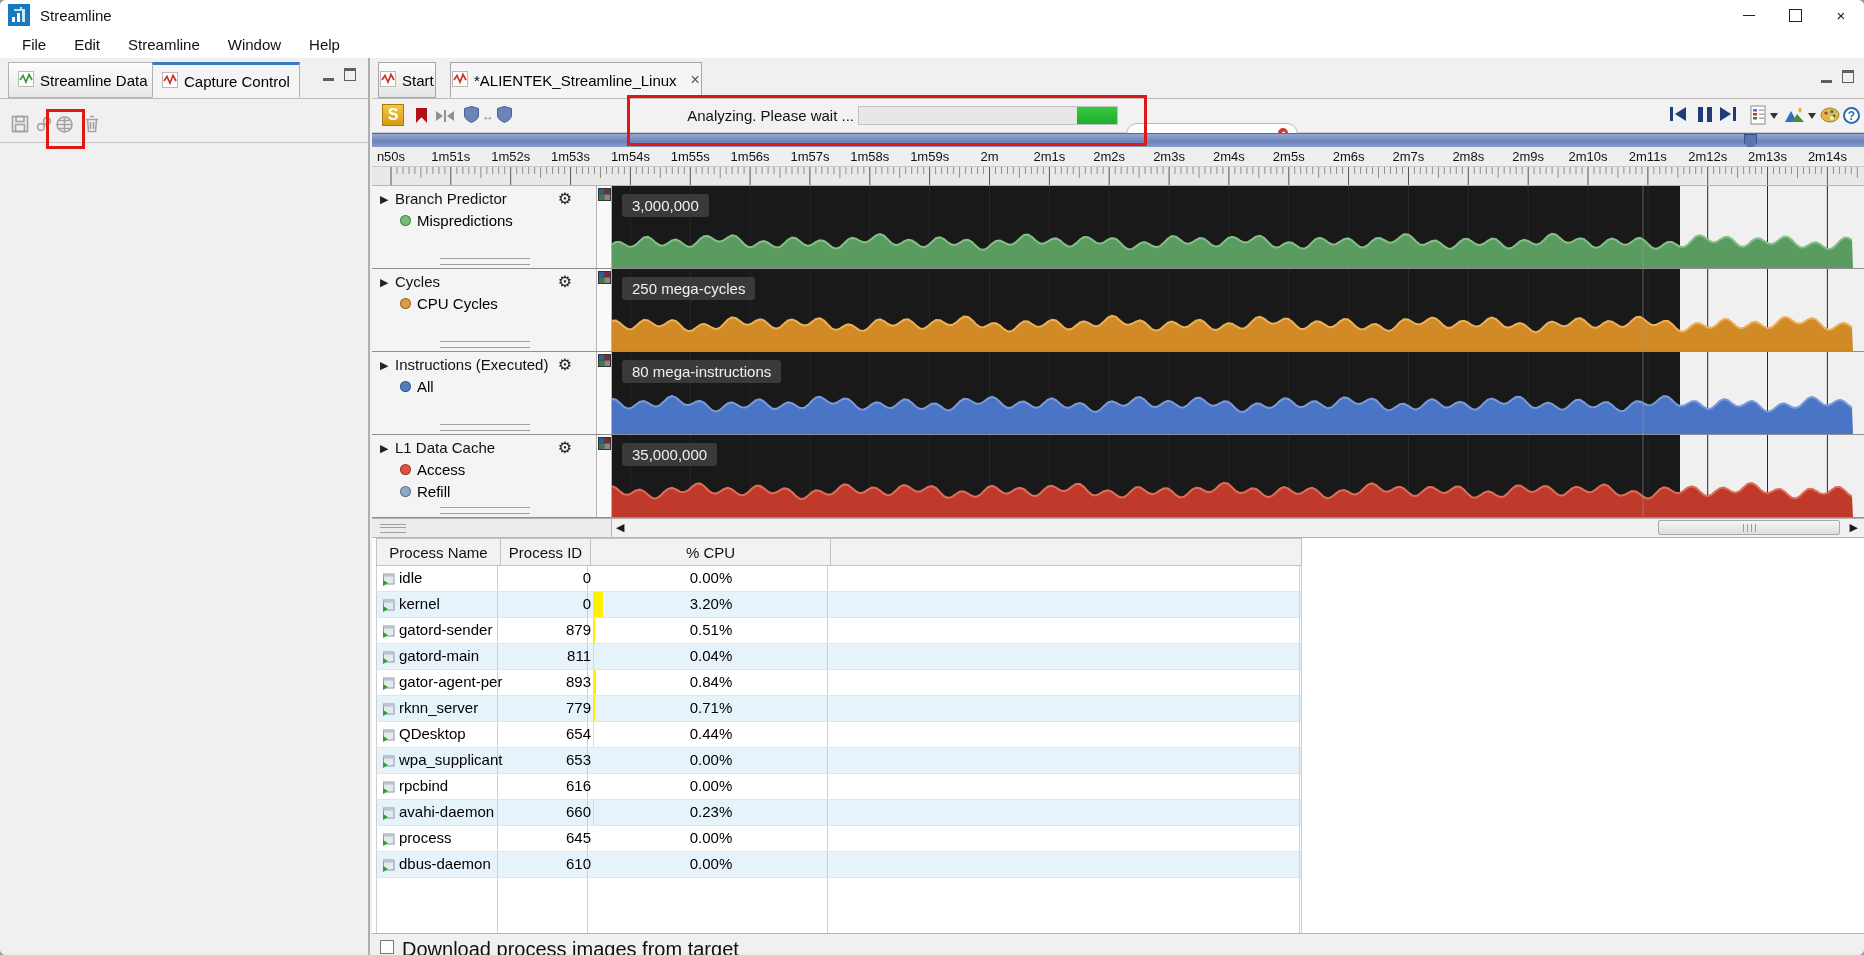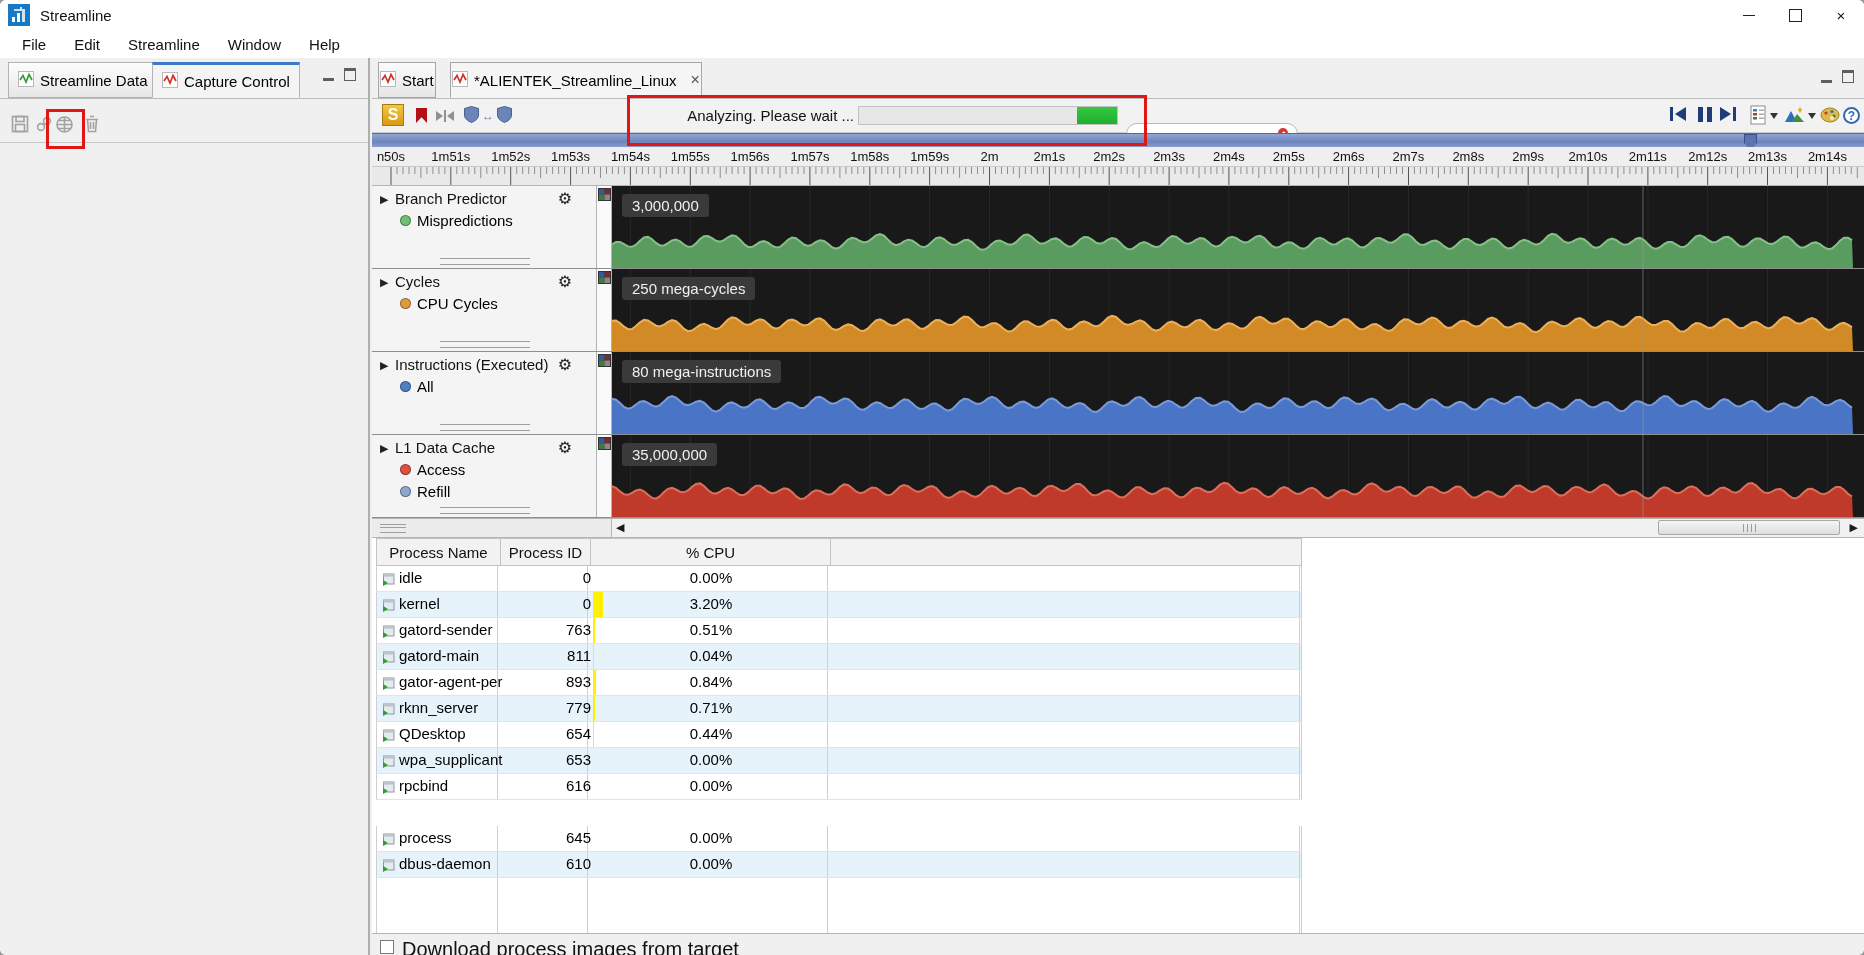--- a/index.html
+++ b/index.html
@@ -83,21 +83,21 @@
   .charts{left:372px;top:186px;width:1492px;height:332px;}
   .chart-row{position:relative;width:100%;height:82px;border-bottom:1px solid #8f8f8f;box-sizing:content-box;}
   .chart-label-cell{position:absolute;left:0;top:0;width:225px;height:82px;background:#f4f4f4;border-right:1px solid #b3b3b3;box-sizing:border-box;}
   .expand-arrow{position:absolute;left:8px;top:7px;font-size:11px;color:#222;}
   .chart-title{position:absolute;left:23px;top:4px;font-size:15px;color:#111;white-space:nowrap;}
   .gear{position:absolute;right:24px;top:3px;font-size:16px;color:#222;}
   .series-row{position:absolute;left:28px;display:flex;align-items:center;gap:6px;}
   .series-dot{width:11px;height:11px;border-radius:50%;box-sizing:border-box;border:1px solid rgba(0,0,0,.35);}
   .grip{position:absolute;left:68px;bottom:3px;width:90px;height:5px;border-top:1px solid #9f9f9f;border-bottom:1px solid #9f9f9f;}
   .chart-icon-cell{position:absolute;left:225px;top:0;width:15px;height:82px;background:#fafafa;border-right:1px solid #b3b3b3;box-sizing:border-box;}
-  .chart-plot{position:absolute;left:240px;top:0;width:1252px;height:82px;background:#191919;}
+  .chart-plot{position:absolute;left:240px;top:0;width:1068px;height:82px;background:#191919;}
   .badge{position:absolute;left:10px;top:8px;background:#3a3a3a;color:#f0f0f0;font-size:15px;padding:3px 10px;border-radius:3px;}
 
   
   .hscroll{left:372px;top:518px;width:1492px;height:20px;background:#f1f1f1;border-top:1px solid #b5b5b5;border-bottom:1px solid #b5b5b5;box-sizing:border-box;}
   .hs-left{position:absolute;left:0;top:0;width:240px;height:18px;background:#ececec;border-right:1px solid #b5b5b5;box-sizing:border-box;}
   .hs-grip{position:absolute;left:8px;top:5px;width:26px;height:7px;border-top:1px solid #9f9f9f;border-bottom:1px solid #9f9f9f;}
   .hs-grip::after{content:"";display:block;margin-top:2px;border-top:1px solid #9f9f9f;}
   .hs-arrow{position:absolute;top:2px;font-size:11px;color:#1a1a1a;}
   .hs-thumb{position:absolute;left:1286px;top:1px;width:182px;height:15px;background:linear-gradient(#f4f4f4,#dedede);
             border:1px solid #a8a8a8;border-radius:2px;box-sizing:border-box;display:flex;align-items:center;justify-content:center;gap:3px;}
@@ -831,21 +831,21 @@
         <div class="pt-cell-divider" style="left: 210px;"></div>
         <div class="pt-cell-divider" style="left: 450px;"></div>
         <div class="pt-cell-divider" style="left: 922px;"></div>
         <div class="pt-bar" style="width: 2px;"></div>
         <span class="pt-icon"><svg width="13" height="13" viewBox="0 0 13 13">
             <rect x="1.5" y="1" width="10.5" height="10" fill="#e4eaee" stroke="#8a99a4"></rect>
             <rect x="1.5" y="1" width="10.5" height="2.6" fill="#b9c5cd"></rect>
             <polygon points="1,7 1,13 6,10" fill="#2f9e2f"></polygon>
           </svg></span>
         <div class="pt-name">gatord-sender</div>
-        <div class="pt-pid">763</div>
+        <div class="pt-pid">879</div>
         <div class="pt-cpu">0.51%</div>
       </div>
       <div class="pt-row" style="top: 106px; background: rgb(230, 243, 251);">
         <div class="pt-cell-divider" style="left: 120px;"></div>
         <div class="pt-cell-divider" style="left: 210px;"></div>
         <div class="pt-cell-divider" style="left: 450px;"></div>
         <div class="pt-cell-divider" style="left: 922px;"></div>
         <div class="pt-bar" style="width: 1px;"></div>
         <span class="pt-icon"><svg width="13" height="13" viewBox="0 0 13 13">
             <rect x="1.5" y="1" width="10.5" height="10" fill="#e4eaee" stroke="#8a99a4"></rect>
@@ -921,20 +921,35 @@
         <div class="pt-cell-divider" style="left: 450px;"></div>
         <div class="pt-cell-divider" style="left: 922px;"></div>
         <span class="pt-icon"><svg width="13" height="13" viewBox="0 0 13 13">
             <rect x="1.5" y="1" width="10.5" height="10" fill="#e4eaee" stroke="#8a99a4"></rect>
             <rect x="1.5" y="1" width="10.5" height="2.6" fill="#b9c5cd"></rect>
             <polygon points="1,7 1,13 6,10" fill="#2f9e2f"></polygon>
           </svg></span>
         <div class="pt-name">rpcbind</div>
         <div class="pt-pid">616</div>
         <div class="pt-cpu">0.00%</div>
+      </div>
+      <div class="pt-row" style="top: 262px; background: rgb(230, 243, 251);">
+        <div class="pt-cell-divider" style="left: 120px;"></div>
+        <div class="pt-cell-divider" style="left: 210px;"></div>
+        <div class="pt-cell-divider" style="left: 450px;"></div>
+        <div class="pt-cell-divider" style="left: 922px;"></div>
+        <div class="pt-bar" style="width: 1px;"></div>
+        <span class="pt-icon"><svg width="13" height="13" viewBox="0 0 13 13">
+            <rect x="1.5" y="1" width="10.5" height="10" fill="#e4eaee" stroke="#8a99a4"></rect>
+            <rect x="1.5" y="1" width="10.5" height="2.6" fill="#b9c5cd"></rect>
+            <polygon points="1,7 1,13 6,10" fill="#2f9e2f"></polygon>
+          </svg></span>
+        <div class="pt-name">avahi-daemon</div>
+        <div class="pt-pid">660</div>
+        <div class="pt-cpu">0.23%</div>
       </div>
       <div class="pt-row" style="top: 288px; background: rgb(255, 255, 255);">
         <div class="pt-cell-divider" style="left: 120px;"></div>
         <div class="pt-cell-divider" style="left: 210px;"></div>
         <div class="pt-cell-divider" style="left: 450px;"></div>
         <div class="pt-cell-divider" style="left: 922px;"></div>
         <span class="pt-icon"><svg width="13" height="13" viewBox="0 0 13 13">
             <rect x="1.5" y="1" width="10.5" height="10" fill="#e4eaee" stroke="#8a99a4"></rect>
             <rect x="1.5" y="1" width="10.5" height="2.6" fill="#b9c5cd"></rect>
             <polygon points="1,7 1,13 6,10" fill="#2f9e2f"></polygon>

